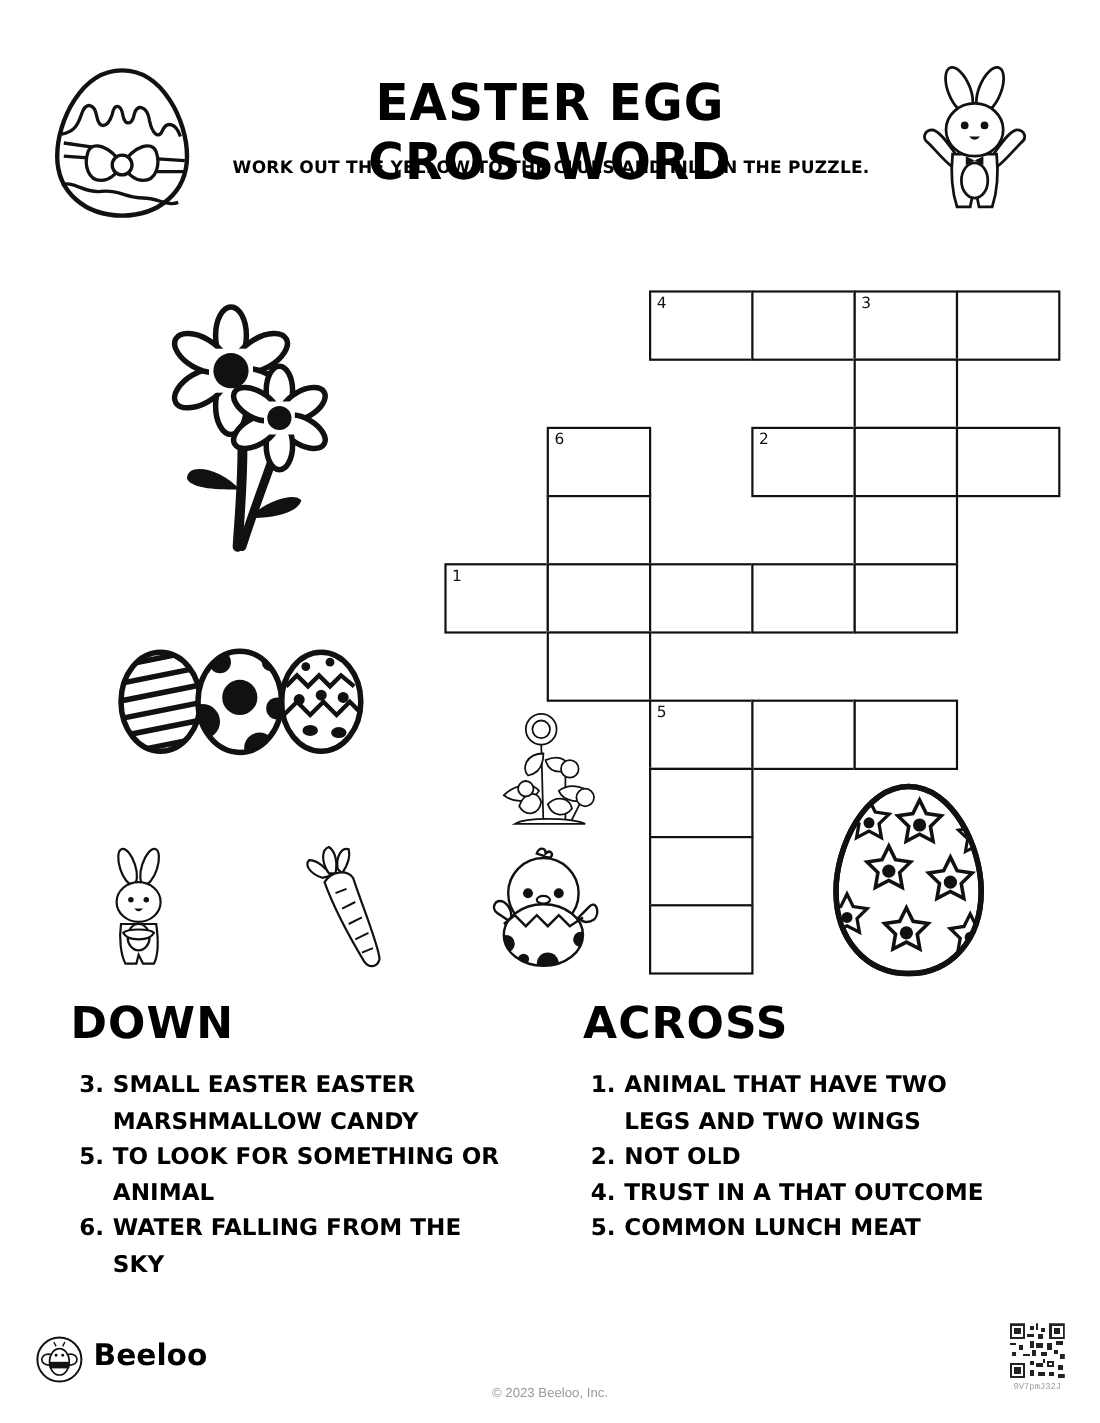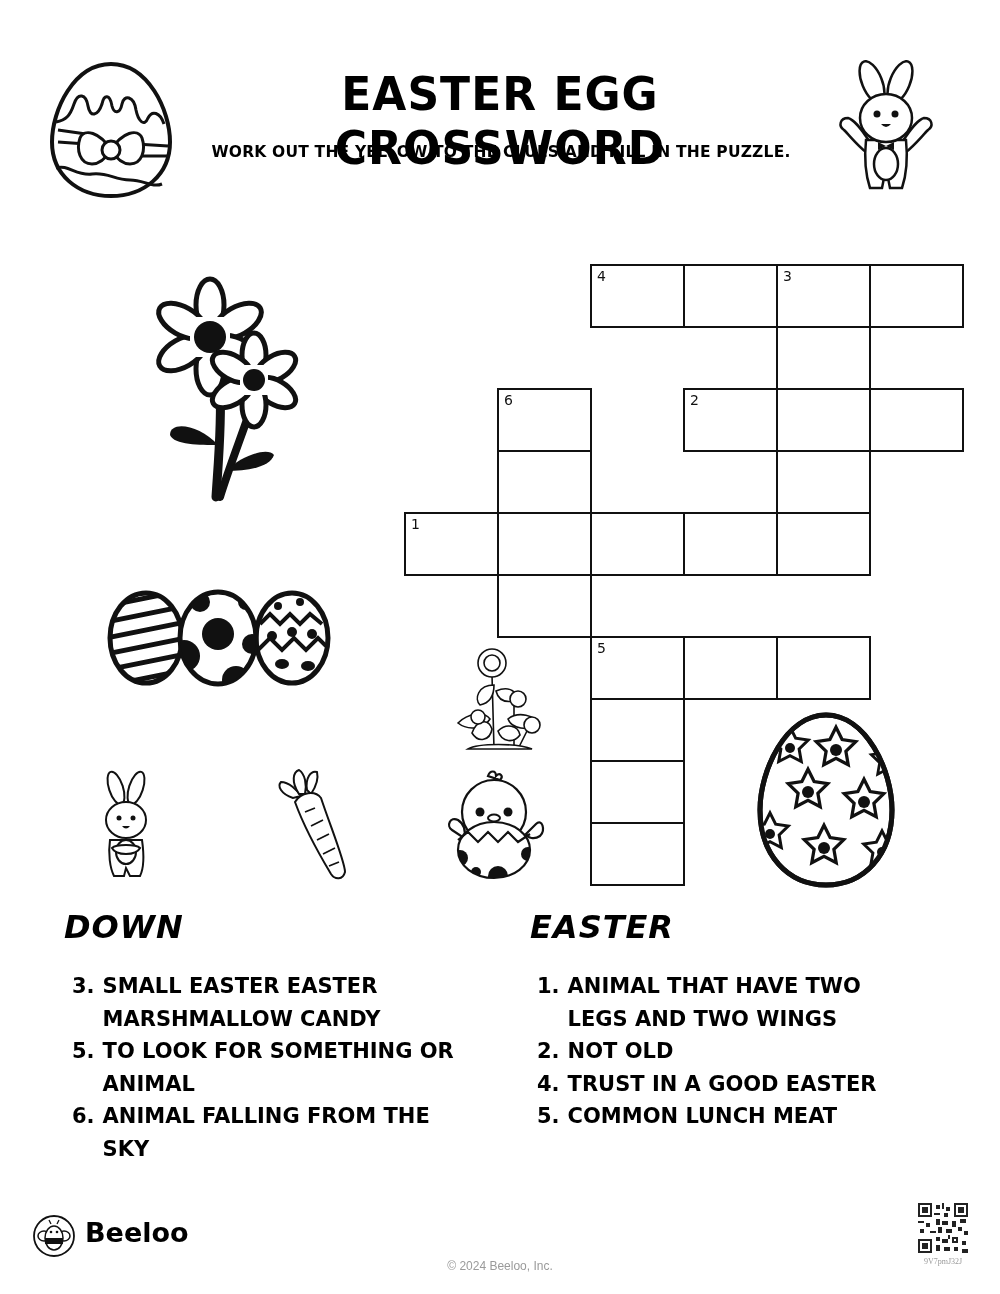--- a/index.html
+++ b/index.html
@@ -19,29 +19,29 @@
   .grid { left: 0; top: 0; width: 1000px; height: 1294px; pointer-events: none; }
   .cell {
     position: absolute; width: 95px; height: 64px;
     border: 2.5px solid #111; background: #fff; pointer-events: auto;
   }
   .cell .num {
     position: absolute; left: 5px; top: 2px;
     font-family: "DejaVu Sans", sans-serif; font-size: 14px; color: #111;
   }
   .heading {
-    font-family: "DejaVu Sans", sans-serif; font-weight: 900; font-size: 32px; letter-spacing: 1px; font-style: italic;
+    font-family: "DejaVu Sans", sans-serif; font-weight: 900; font-size: 40px; letter-spacing: 1px;
   }
   .clue-list { font-family: "DejaVu Sans", sans-serif; font-weight: bold; font-size: 21px; line-height: 32.5px; }
   .clue { display: flex; }
   .clue .n { flex: 0 0 auto; margin-right: 8px; }
   .clue .t { flex: 1 1 auto; }
   .brand { left: 85px; top: 1217px; font-family: "DejaVu Sans", sans-serif; font-size: 27px; font-weight: 600; }
   .copyright { left: 0; width: 1000px; top: 1259px; text-align: center; font-family: "Liberation Sans", sans-serif; font-size: 12px; color: #9a9a9a; }
-  .qrcode-id { left: 908px; top: 1257px; width: 70px; text-align: center; font-family: Liberation Serif, serif; font-size: 8px; color: #9a9a9a; }
+  .qrcode-id { left: 908px; top: 1257px; width: 70px; text-align: center; font-family: Liberation Mono, monospace; font-size: 8px; color: #9a9a9a; }
   svg { display: block; }
 </style>
 </head>
 <body>
 
 <div class="abs title">EASTER EGG CROSSWORD</div>
 <div class="abs subtitle">WORK OUT THE YELLOW TO THE CLUES AND FILL IN THE PUZZLE.</div>
 
 <div class="abs" style="left:48px;top:60px;">
   <svg width="126" height="140" viewBox="0 0 126 140">
@@ -288,58 +288,58 @@
   <div class="clue">
     <span class="n">3.</span>
     <span class="t">SMALL EASTER EASTER MARSHMALLOW CANDY</span>
   </div>
   <div class="clue">
     <span class="n">5.</span>
     <span class="t">TO LOOK FOR SOMETHING OR ANIMAL</span>
   </div>
   <div class="clue">
     <span class="n">6.</span>
-    <span class="t">ANIMAL FALLING FROM THE SKY</span>
-  </div>
-</div>
-
-<div class="abs heading" style="left:530px;top:908px;">EASTER</div>
+    <span class="t">WATER FALLING FROM THE SKY</span>
+  </div>
+</div>
+
+<div class="abs heading" style="left:530px;top:908px;">ACROSS</div>
 <div class="abs clue-list" style="left:537px;top:970px;width:370px;">
   <div class="clue">
     <span class="n">1.</span>
     <span class="t">ANIMAL THAT HAVE TWO LEGS AND TWO WINGS</span>
   </div>
   <div class="clue">
     <span class="n">2.</span>
     <span class="t">NOT OLD</span>
   </div>
   <div class="clue">
     <span class="n">4.</span>
-    <span class="t">TRUST IN A GOOD EASTER</span>
+    <span class="t">TRUST IN A THAT OUTCOME</span>
   </div>
   <div class="clue">
     <span class="n">5.</span>
     <span class="t">COMMON LUNCH MEAT</span>
   </div>
 </div>
 
 <div class="abs" style="left:32px;top:1214px;">
   <svg width="44" height="44" viewBox="0 0 44 44">
     <circle cx="22" cy="22" r="20" fill="#fff" stroke="#111" stroke-width="1.8"></circle>
     <ellipse cx="12" cy="22" rx="6" ry="5" fill="#fff" stroke="#111" stroke-width="1.5"></ellipse>
     <ellipse cx="32" cy="22" rx="6" ry="5" fill="#fff" stroke="#111" stroke-width="1.5"></ellipse>
     <ellipse cx="22" cy="24" rx="9" ry="12" fill="#fff" stroke="#111" stroke-width="1.5"></ellipse>
     <rect x="13" y="24" width="18" height="6" fill="#111"></rect>
     <circle cx="19" cy="18" r="1.3" fill="#111"></circle>
       <circle cx="25" cy="18" r="1.3" fill="#111"></circle>
     <path d="M19 10 L17 6 M25 10 L27 6" stroke="#111" stroke-width="1.3"></path>
   </svg>
 </div>
 <div class="abs brand">Beeloo</div>
-<div class="abs copyright">© 2024 Beeloo, Inc.</div>
+<div class="abs copyright">© 2023 Beeloo, Inc.</div>
 
 <div class="abs" style="left:918px;top:1203px;">
   <svg width="50" height="50" viewBox="0 0 25 25" shape-rendering="crispEdges">
     <rect width="25" height="25" fill="#fff"></rect>
     <g fill="#222">
       <rect x="0" y="0" width="7" height="7"></rect>
         <rect x="1" y="1" width="5" height="5" fill="#fff"></rect>
         <rect x="2" y="2" width="3" height="3"></rect>
       <rect x="18" y="0" width="7" height="7"></rect>
         <rect x="19" y="1" width="5" height="5" fill="#fff"></rect>

